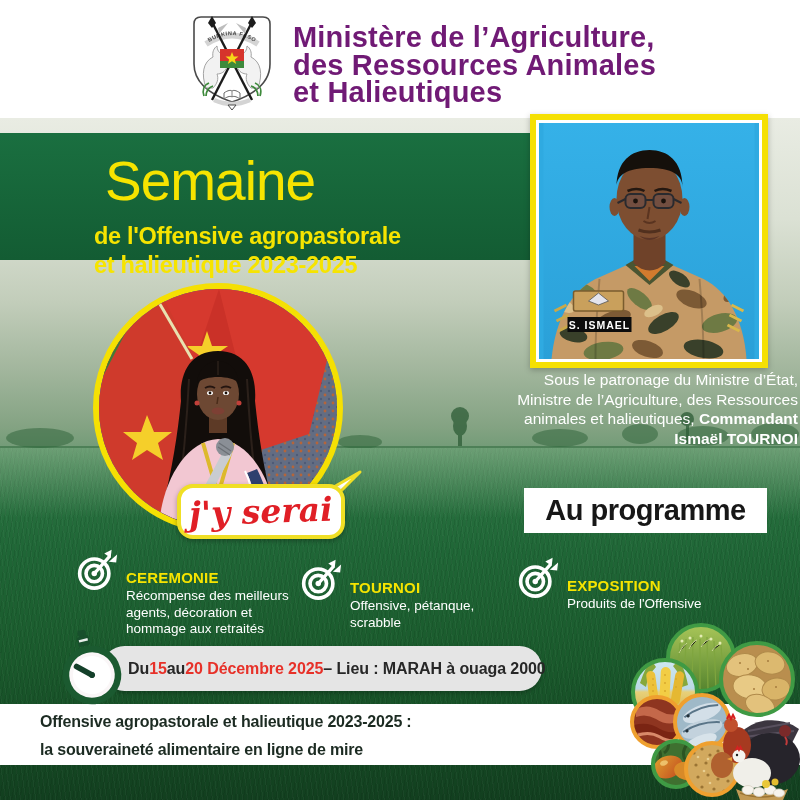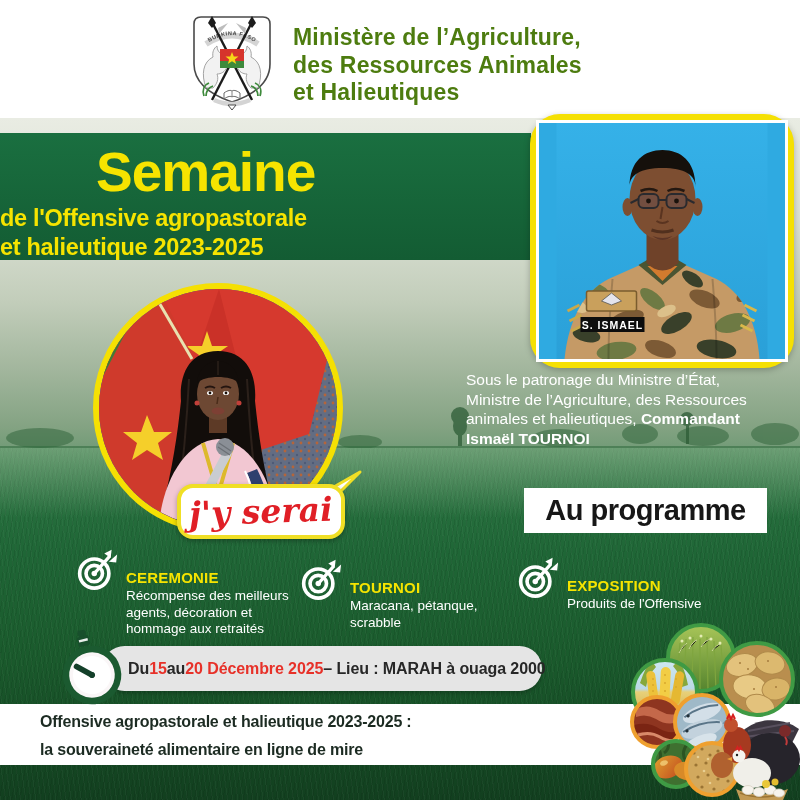--- a/index.html
+++ b/index.html
@@ -13,36 +13,36 @@
   .field{position:absolute;left:0;top:448px;width:800px;height:352px;z-index:1;
        background:
         repeating-linear-gradient(100deg,rgba(0,0,0,0.08) 0 1px,transparent 1px 4px),
         repeating-linear-gradient(82deg,rgba(255,255,255,0.035) 0 1px,transparent 1px 5px),
         linear-gradient(180deg,#2e7845 0%,#1f6636 30%,#1a5a2c 60%,#123f1f 100%);}
   .field::before{content:"";position:absolute;left:0;top:0;width:100%;height:70px;
        background:linear-gradient(180deg,rgba(158,190,155,0.55),rgba(158,190,155,0));}
 
   
   .emblem{position:absolute;left:186px;top:12px;width:92px;height:98px;z-index:3;}
-  .ministry{position:absolute;left:293px;top:24px;z-index:3;color:#4d7c0f;font-size:23px;line-height:27.5px;font-weight:bold;letter-spacing:0.2px;}
+  .ministry{position:absolute;left:293px;top:24px;z-index:3;color:#701a75;font-size:29px;line-height:27.5px;font-weight:bold;letter-spacing:0.2px;}
 
   
   .banner{position:absolute;left:0;top:133px;width:531px;height:127px;z-index:2;
         background:linear-gradient(180deg,#1a6f40,#135c33);padding:0;}
-  .banner h1{margin:3px;padding:7px 0 0 93px;font-size:55px;line-height:58px;font-weight:bold;color:#f6e400;letter-spacing:-1px;}
-  .banner .sub{font-size:23.5px;line-height:29px;font-weight:bold;color:#f6e400;letter-spacing:-0.3px;}
-
-  
-  .patron-frame{position:absolute;left:530px;top:114px;width:264px;height:254px;margin:0;z-index:3;
-        background:#f5e003;padding:6px;box-sizing:border-box;box-shadow:0 2px 6px rgba(0,0,0,0.25);border-radius:30px;}
+  .banner h1{margin:12px;padding:7px 0 0 93px;font-size:55px;line-height:58px;font-weight:normal;color:#f6e400;letter-spacing:-1px;}
+  .banner .sub{padding-left:94px;font-size:23.5px;line-height:29px;font-weight:bold;color:#f6e400;letter-spacing:-0.3px;}
+
+  
+  .patron-frame{position:absolute;left:530px;top:114px;width:238px;height:254px;margin:0;z-index:3;
+        background:#f5e003;padding:6px;box-sizing:border-box;box-shadow:0 2px 6px rgba(0,0,0,0.25);}
   .patron-inner{width:100%;height:100%;border:3px solid #ffffff;box-sizing:border-box;background:#2faae1;}
   .patron-inner svg{display:block;width:100%;height:100%;}
 
   
-  .patronage{position:absolute;left:466px;top:370px;width:332px;z-index:3;text-align:left;color:#ffffff;
+  .patronage{position:absolute;left:466px;top:370px;width:332px;z-index:3;text-align:right;color:#ffffff;
         font-size:15.5px;line-height:19.5px;font-weight:normal;}
   .patronage .b{font-weight:bold;}
 
   
   .attendee-circle{position:absolute;left:93px;top:283px;width:238px;height:238px;margin:0;z-index:3;
         border:6px solid #f5e003;border-radius:50%;overflow:hidden;background:#667086;}
   .attendee-circle svg{display:block;width:238px;height:238px;}
   .bubble-tail{position:absolute;left:316px;top:470px;width:46px;height:28px;z-index:4;}
   .bubble{position:absolute;left:177px;top:484px;width:168px;height:55px;z-index:5;background:#ffffff;
         border:4px solid #f0df25;border-radius:16px;box-sizing:border-box;display:flex;align-items:center;justify-content:center;
@@ -286,21 +286,21 @@
       <div class="prog-title">CEREMONIE</div>
       <div class="prog-desc">Récompense des meilleurs agents, décoration et hommage aux retraités</div>
     </div>
   </div>
   <div class="prog-item" id="prog-2">
     <svg class="ticon" viewBox="0 0 46 48">
         <use href="#icon-target"></use>
       </svg>
     <div class="prog-text">
       <div class="prog-title">TOURNOI</div>
-      <div class="prog-desc">Maracana, pétanque, scrabble</div>
+      <div class="prog-desc">Offensive, pétanque, scrabble</div>
     </div>
   </div>
   <div class="prog-item" id="prog-3">
     <svg class="ticon" viewBox="0 0 46 48">
         <use href="#icon-target"></use>
       </svg>
     <div class="prog-text">
       <div class="prog-title">EXPOSITION</div>
       <div class="prog-desc">Produits de l'Offensive</div>
     </div>

